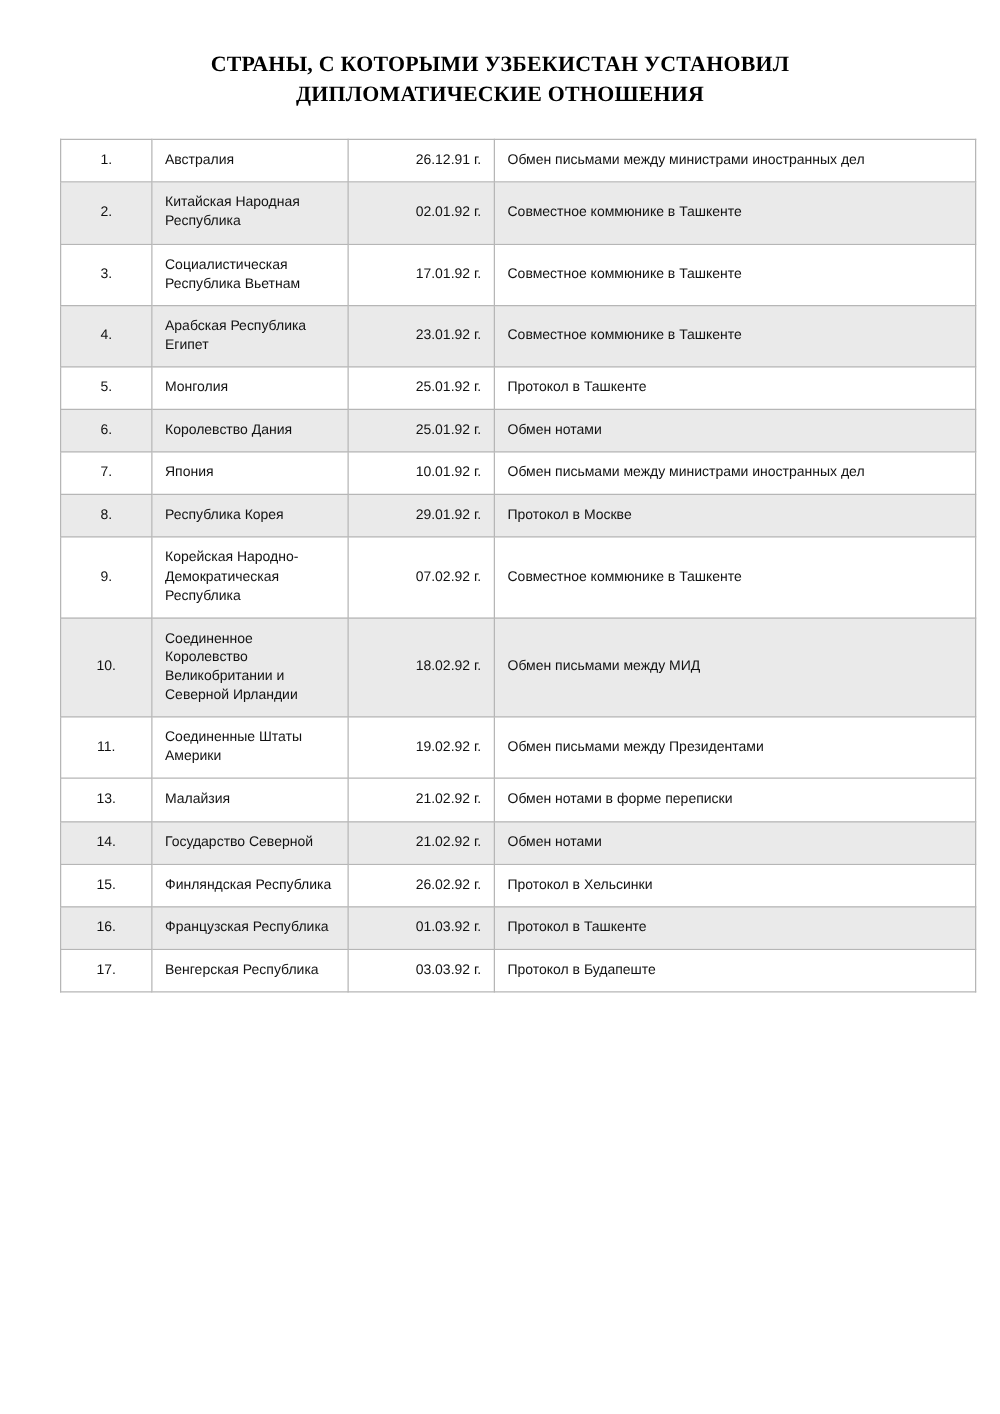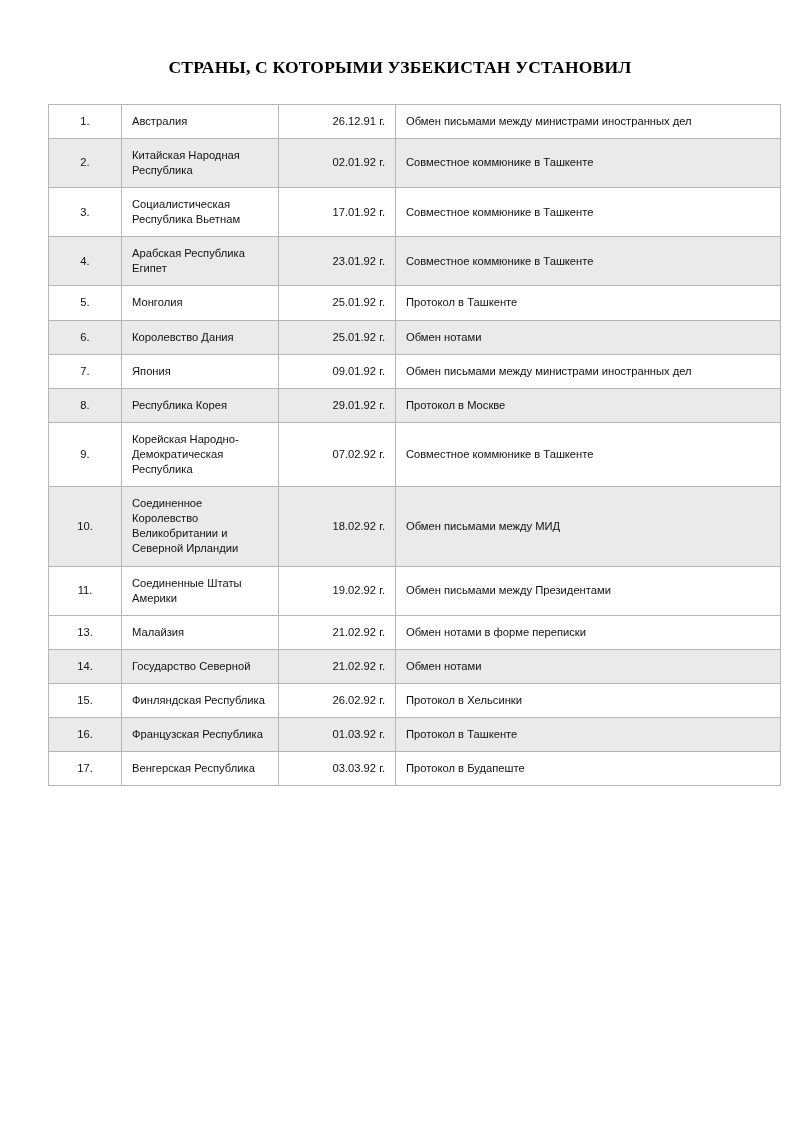--- a/index.html
+++ b/index.html
@@ -16,21 +16,21 @@
   }
   .page {
     position: relative;
     width: 800px;
     height: 1131px;
     box-sizing: border-box;
     padding: 0;
   }
   .doc-title {
     margin: 0;
-    padding: 56px 80px 0 80px;
+    padding: 40px 80px 0 80px;
     text-align: center;
     font-family: "Liberation Serif", serif;
     font-weight: bold;
     font-size: 17.5px;
     line-height: 1.35;
     letter-spacing: 0.2px;
     color: #000;
   }
   .doc-title .line {
     display: block;
@@ -75,20 +75,21 @@
     width: 364px;
   }
 </style>
 </head>
 <body>
 
 <div class="page">
 
   <h1 class="doc-title">
     <span class="line">СТРАНЫ, С КОТОРЫМИ УЗБЕКИСТАН УСТАНОВИЛ</span>
+    <span class="line">ДИПЛОМАТИЧЕСКИЕ ОТНОШЕНИЯ</span>
   </h1>
 
   <div class="table-wrap">
     <table class="dip-table">
       <tbody>
 
         <tr class="row-plain">
           <td class="col-num">1.</td>
           <td class="col-country">Австралия</td>
           <td class="col-date">26.12.91 г.</td>
@@ -126,21 +127,21 @@
         <tr class="row-alt">
           <td class="col-num">6.</td>
           <td class="col-country">Королевство Дания</td>
           <td class="col-date">25.01.92 г.</td>
           <td class="col-method">Обмен нотами</td>
         </tr>
 
         <tr class="row-plain">
           <td class="col-num">7.</td>
           <td class="col-country">Япония</td>
-          <td class="col-date">09.01.92 г.</td>
+          <td class="col-date">10.01.92 г.</td>
           <td class="col-method">Обмен письмами между министрами иностранных дел</td>
         </tr>
 
         <tr class="row-alt">
           <td class="col-num">8.</td>
           <td class="col-country">Республика Корея</td>
           <td class="col-date">29.01.92 г.</td>
           <td class="col-method">Протокол в Москве</td>
         </tr>
 

